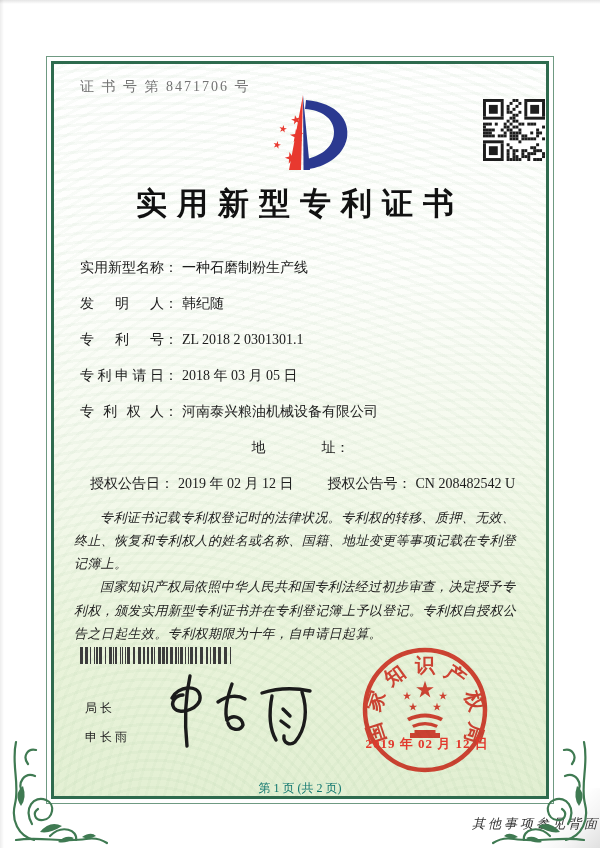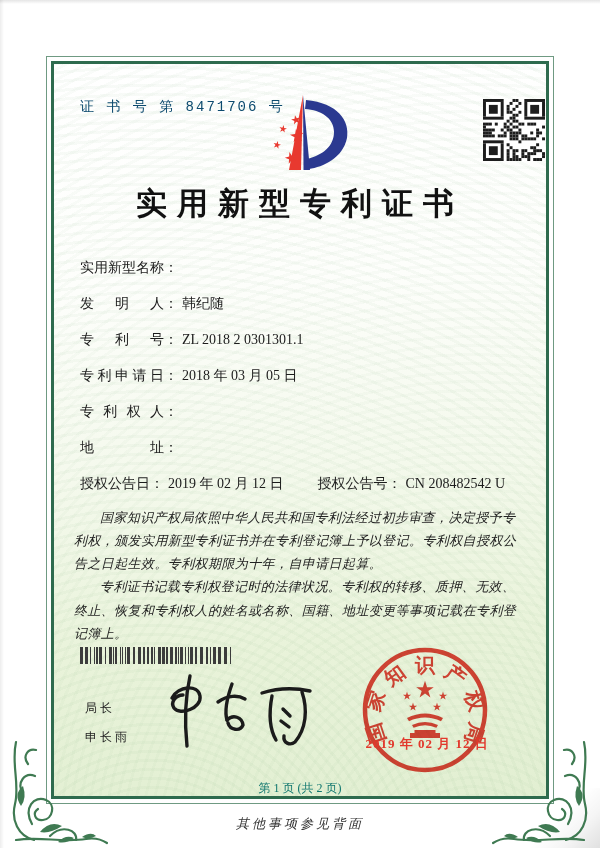--- a/index.html
+++ b/index.html
@@ -23,31 +23,31 @@
   .frame-inner{position:absolute;top:61px;left:51px;right:51px;bottom:49px;
     border:3px solid #2e6b4e;
     background:linear-gradient(176deg,#ffffff 0%,#fdfefb 30%,#f4f9ec 55%,#e9f3da 78%,#e2efd2 100%);}
   .guilloche{position:absolute;inset:0;
     background:
       repeating-radial-gradient(circle at 20% 115%, rgba(110,165,110,.05) 0 3px, rgba(0,0,0,0) 3px 9px),
       repeating-radial-gradient(circle at 85% 110%, rgba(110,165,110,.04) 0 3px, rgba(0,0,0,0) 3px 9px);}
 
   .abs{position:absolute;}
 
-  .cert-no{left:80px;top:98px;font-size:14px;letter-spacing:2px;color:#0c4a6e;font-family:Liberation Mono, monospace;}
+  .cert-no{left:80px;top:78px;font-size:14px;letter-spacing:2px;color:#737373;}
 
   .logo{left:252px;top:88px;}
   .qr{left:483px;top:99px;}
 
   .title{left:0;top:183px;width:100%;text-align:center;
     font-size:31px;font-weight:bold;letter-spacing:10px;color:#111;}
 
   
   .fields{left:80px;top:257px;width:445px;font-size:14px;line-height:22px;}
-  .frow{display:flex;margin-bottom:14px;}
+  .frow{display:flex;margin-bottom:14px;justify-content:center;}
   .flabel{display:inline-block;width:84px;text-align:justify;text-align-last:justify;
     -moz-text-align-last:justify;flex:none;}
   .flabel.plain{width:auto;text-align:left;text-align-last:auto;}
   .colon{flex:none;margin-right:4px;}
   .fvalue{flex:1;}
   .grant-row{display:flex;margin-bottom:0;}
   .grant-pair{display:flex;}
   .grant-pair.second{margin-left:34px;}
 
   
@@ -58,21 +58,21 @@
   .barcode{left:80px;top:647px;}
 
   .signatory{left:85px;top:694px;font-size:12px;letter-spacing:3px;color:#222;line-height:29px;}
   .sig-script{left:150px;top:662px;}
 
   .seal{left:355px;top:638px;opacity:.93;mix-blend-mode:multiply;}
   .seal-date{left:352px;top:735px;width:150px;text-align:center;
     font-size:13px;letter-spacing:1px;font-weight:bold;}
 
   .page-info{left:0;top:780px;width:100%;text-align:center;font-size:12px;color:#0f766e;}
-  .back-note{left:0;top:815px;width:100%;text-align:center;font-size:13px;
+  .back-note{left:0;top:815px;width:100%;text-align:right;font-size:13px;
     font-style:italic;letter-spacing:3px;color:#333;}
 
   .ornament{pointer-events:none;}
   .ornament.bl{left:8px;top:740px;}
   .ornament.br{left:492px;top:740px;transform:scaleX(-1);}
 </style>
 </head>
 <body>
 
 <div class="photo-edge-top"></div>
@@ -232,61 +232,63 @@
     <rect x="53.14" y="59.05" width="2.95" height="2.95" fill="#1d1d1d"></rect>
     <rect x="56.10" y="59.05" width="2.95" height="2.95" fill="#1d1d1d"></rect>
   </svg>
 
 <div class="abs title">实用新型专利证书</div>
 
 <div class="abs fields">
   <div class="frow">
     <span class="flabel">实用新型名称</span>
       <span class="colon">：</span>
+    <span class="fvalue">一种石磨制粉生产线</span>
   </div>
   <div class="frow">
     <span class="flabel">发明人</span>
       <span class="colon">：</span>
     <span class="fvalue">韩纪随</span>
   </div>
   <div class="frow">
     <span class="flabel">专利号</span>
       <span class="colon">：</span>
     <span class="fvalue">ZL 2018 2 0301301.1</span>
   </div>
   <div class="frow">
     <span class="flabel">专利申请日</span>
       <span class="colon">：</span>
     <span class="fvalue">2018 年 03 月 05 日</span>
   </div>
   <div class="frow">
     <span class="flabel">专利权人</span>
       <span class="colon">：</span>
+    <span class="fvalue">河南泰兴粮油机械设备有限公司</span>
   </div>
   <div class="frow">
     <span class="flabel">地址</span>
       <span class="colon">：</span>
   </div>
   <div class="frow grant-row">
     <span class="grant-pair">
       <span class="flabel plain">授权公告日</span>
         <span class="colon">：</span>
       <span>2019 年 02 月 12 日</span>
     </span>
     <span class="grant-pair second">
       <span class="flabel plain">授权公告号</span>
         <span class="colon">：</span>
       <span>CN 208482542 U</span>
     </span>
   </div>
 </div>
 
 <div class="abs paras">
+  <p>专利证书记载专利权登记时的法律状况。专利权的转移、质押、无效、终止、恢复和专利权人的姓名或名称、国籍、地址变更等事项记载在专利登记簿上。</p>
   <p>国家知识产权局依照中华人民共和国专利法经过初步审查，决定授予专利权，颁发实用新型专利证书并在专利登记簿上予以登记。专利权自授权公告之日起生效。专利权期限为十年，自申请日起算。</p>
-  <p>专利证书记载专利权登记时的法律状况。专利权的转移、质押、无效、终止、恢复和专利权人的姓名或名称、国籍、地址变更等事项记载在专利登记簿上。</p>
 </div>
 
 <svg class="abs barcode" id="barcode-svg" width="155" height="17" viewBox="0 0 155 17">
     <rect x="0" y="0" width="3" height="17" fill="#3c3c3c"></rect>
     <rect x="5" y="0" width="3" height="17" fill="#3c3c3c"></rect>
     <rect x="10" y="0" width="1" height="17" fill="#3c3c3c"></rect>
     <rect x="14" y="0" width="1" height="17" fill="#3c3c3c"></rect>
     <rect x="16" y="0" width="2" height="17" fill="#3c3c3c"></rect>
     <rect x="19" y="0" width="3" height="17" fill="#3c3c3c"></rect>
     <rect x="25" y="0" width="1" height="17" fill="#3c3c3c"></rect>

